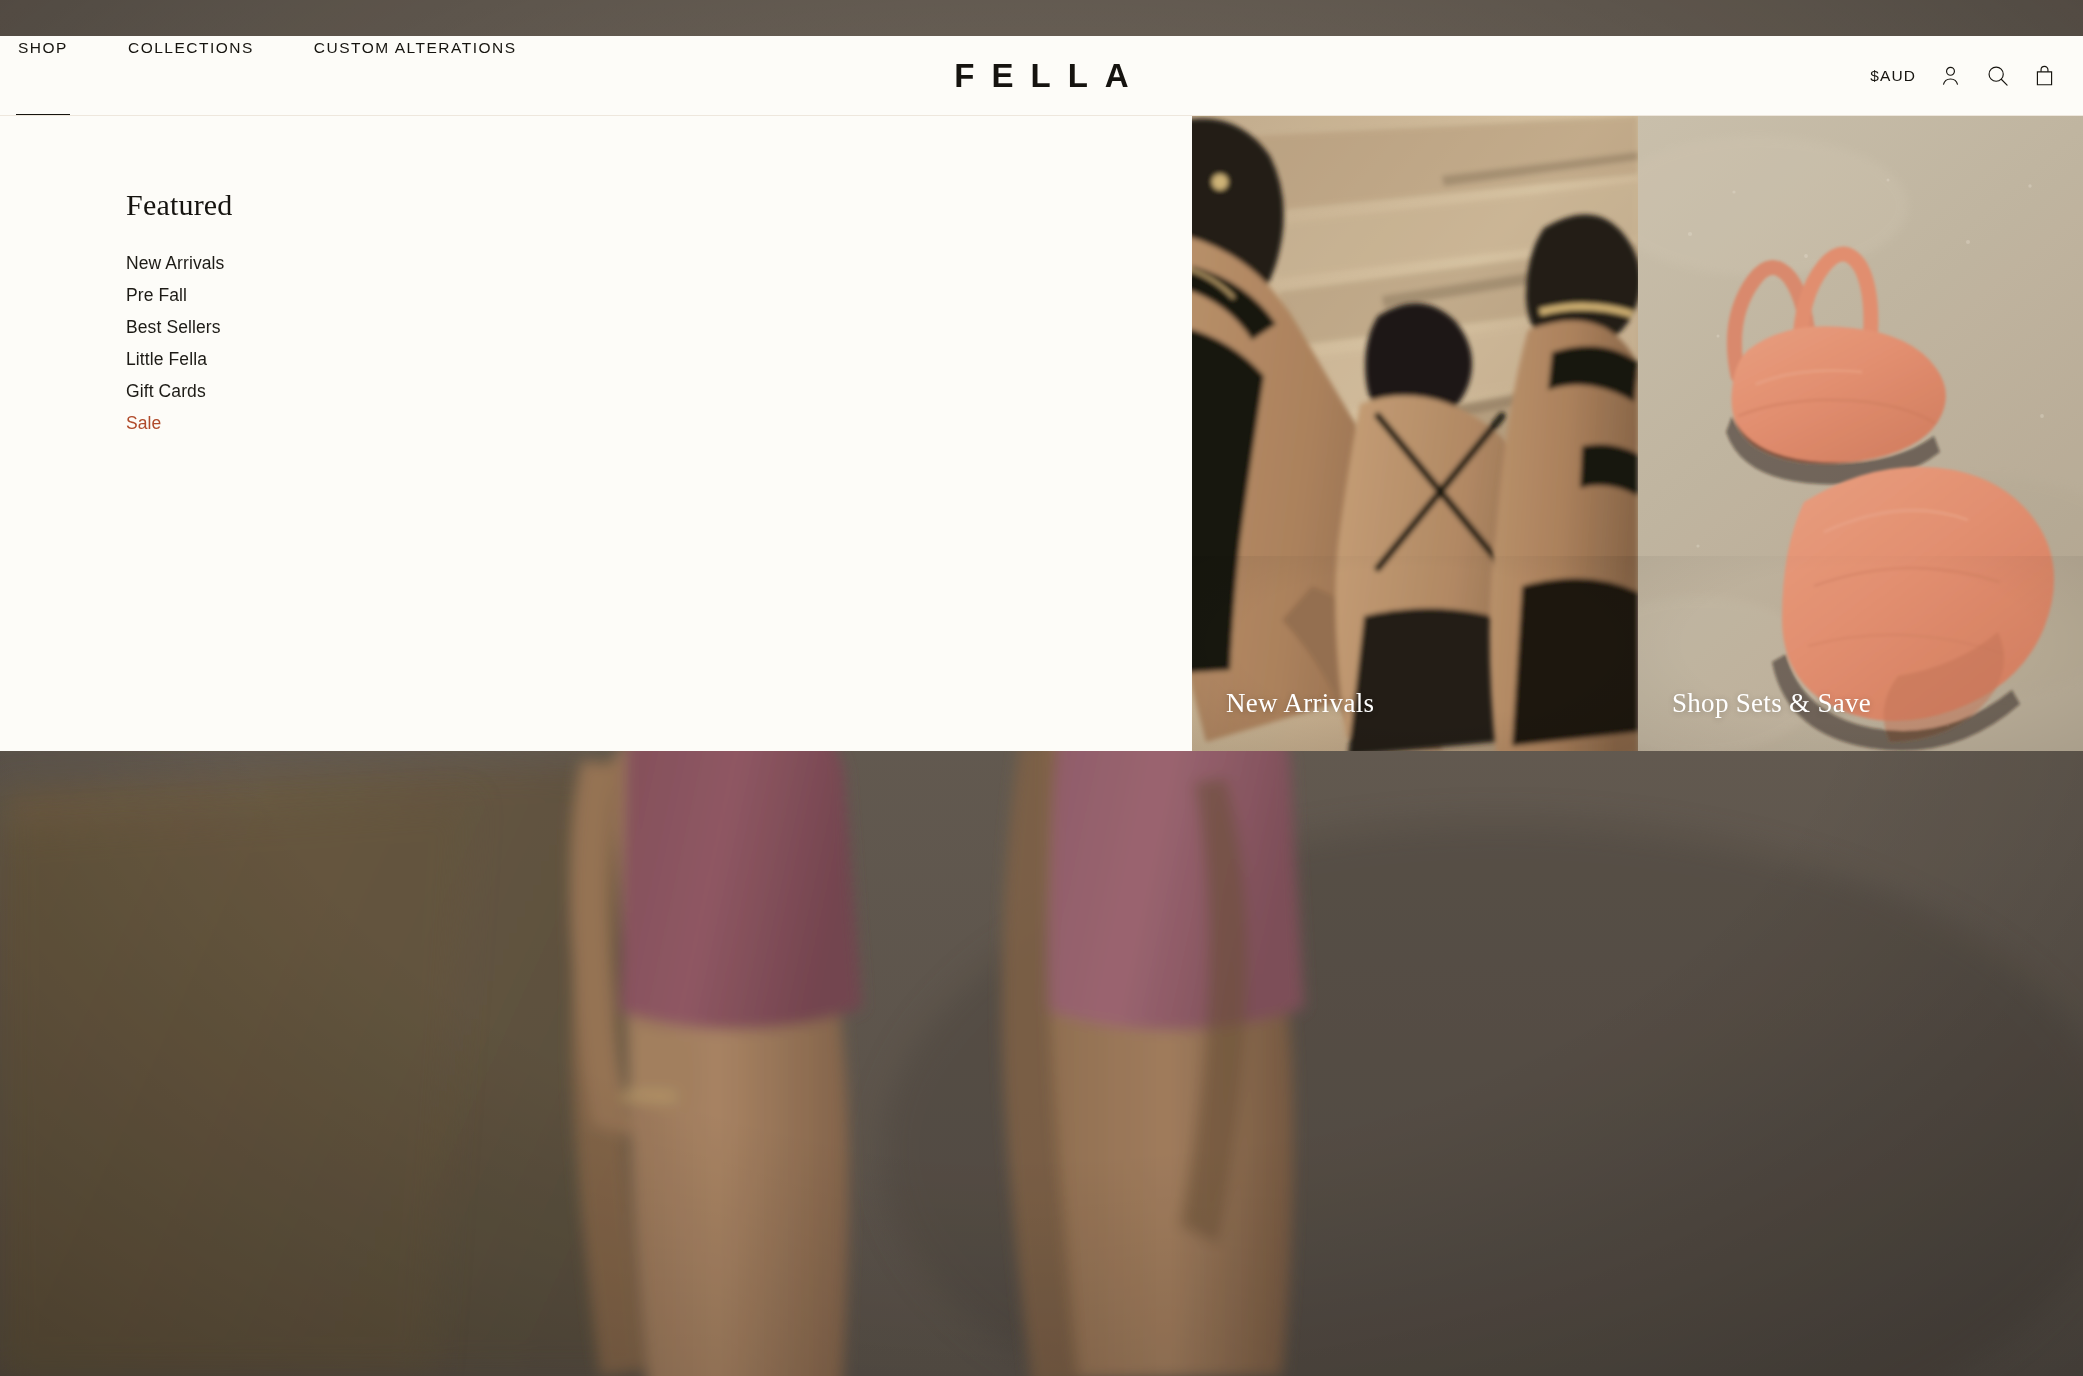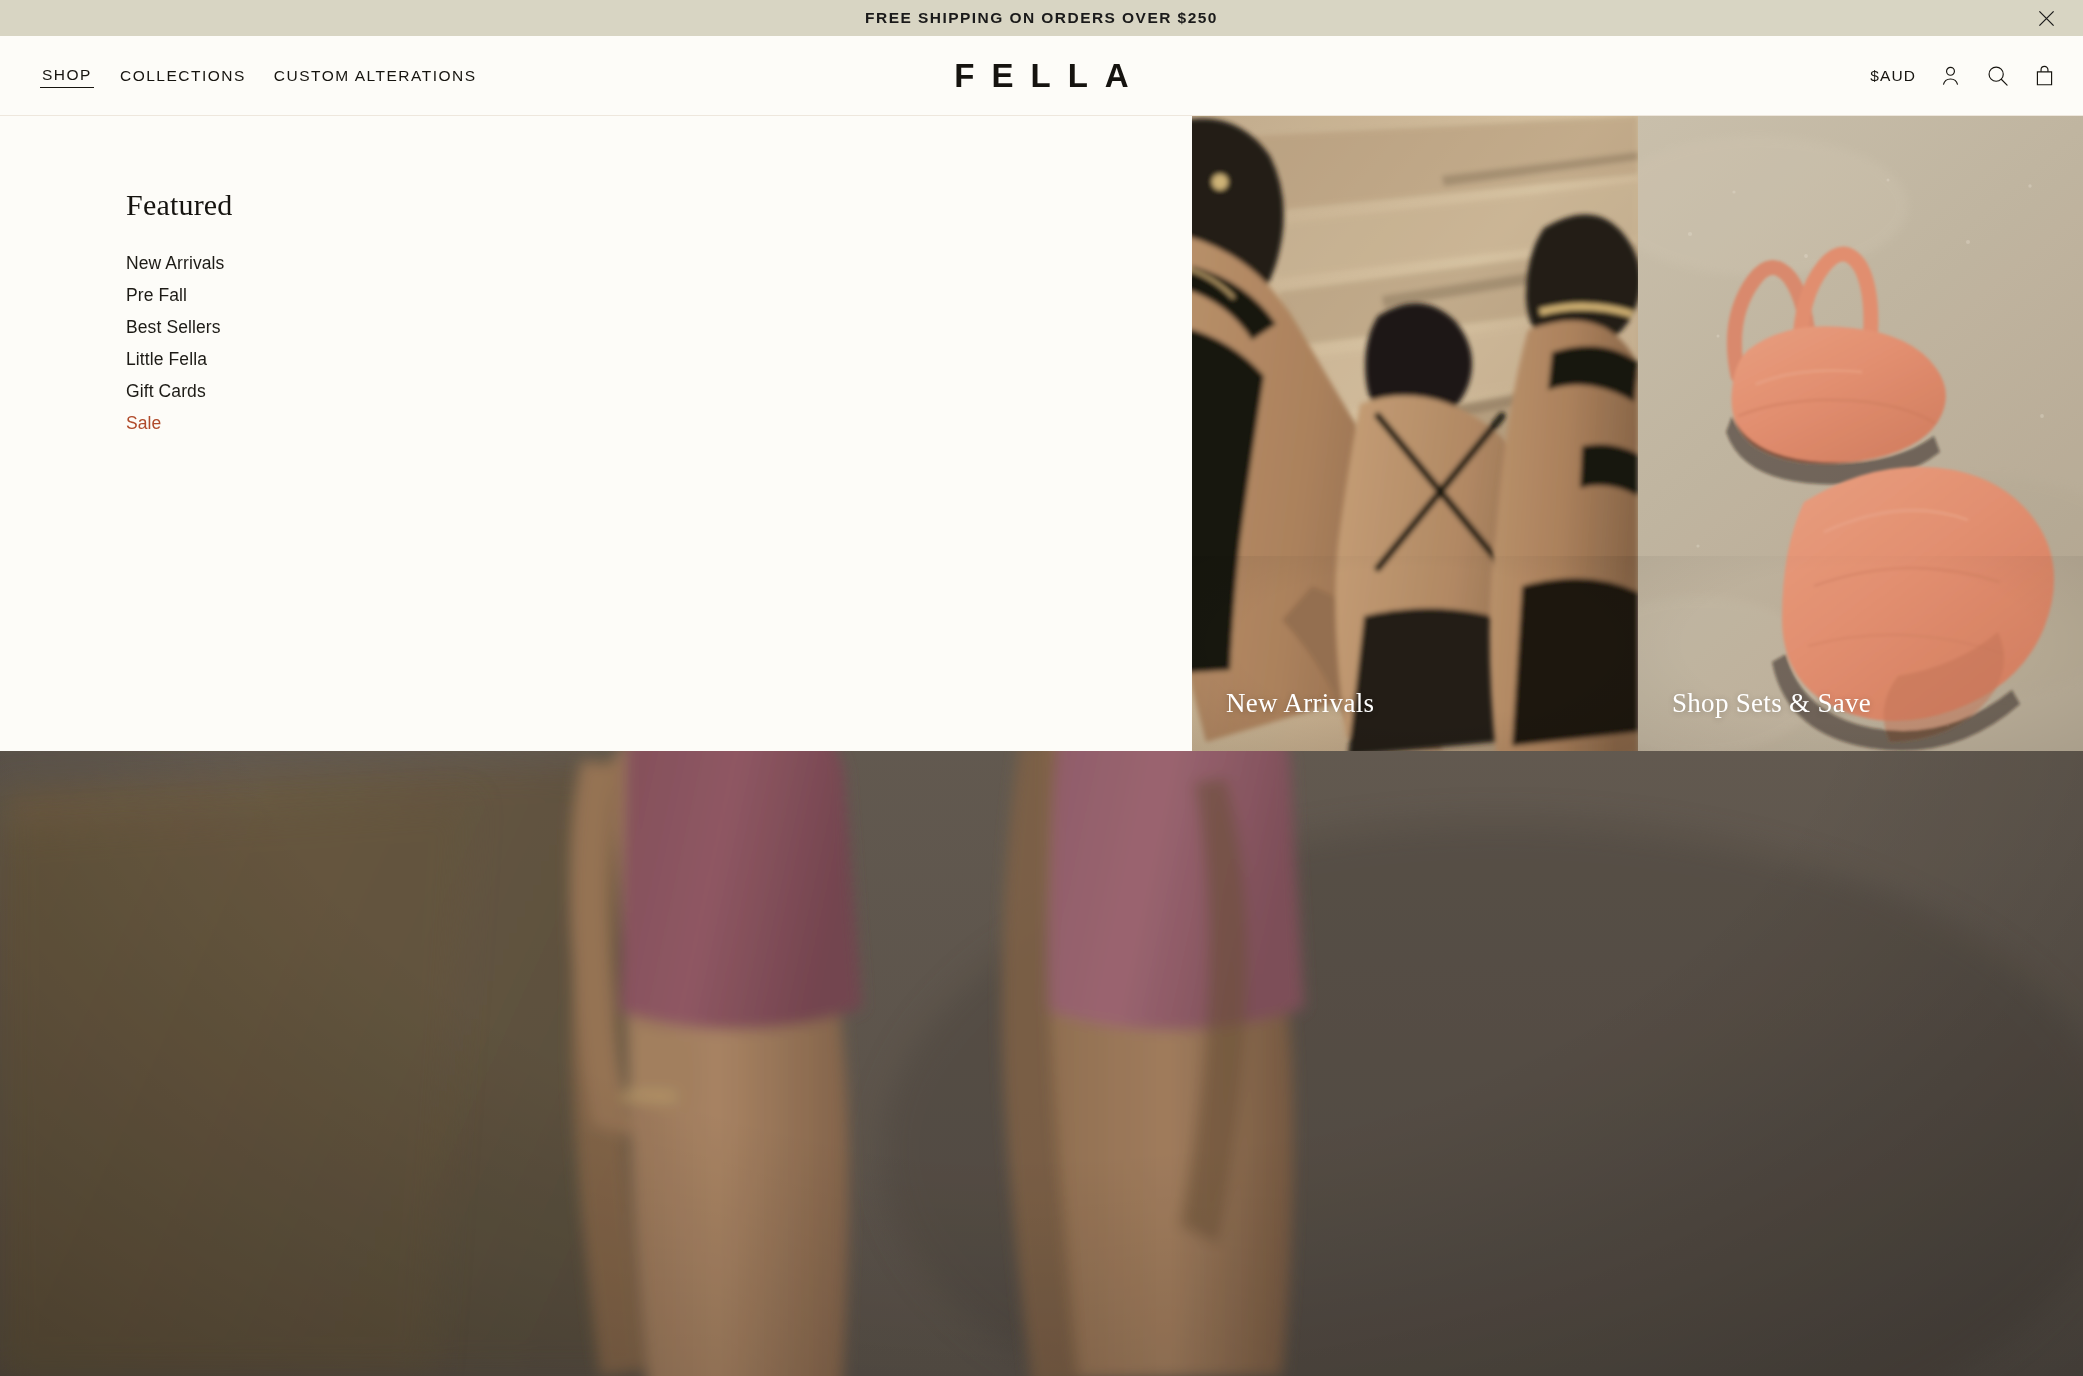--- a/index.html
+++ b/index.html
@@ -70,25 +70,24 @@
     position: absolute;
     left: 0; top: 36px;
     width: 2083px;
     height: 80px;
     background: #fdfcf8;
     border-bottom: 1px solid #eee7dd;
     z-index: 35;
   }
   .nav-left {
     position: absolute;
-    left: 40px; top: 0;
+    left: 16px; top: 0;
     height: 79px;
     display: flex;
-    align-items: center;
-    gap: 24px;
+    gap: 56px;
   }
   .nav-link {
     font-size: 15.5px;
     letter-spacing: 1.5px;
     text-transform: uppercase;
     color: #16140f;
     font-weight: 500;
     cursor: pointer;
     padding: 3px 2px;
     white-space: nowrap;
@@ -282,28 +281,20 @@
         <path d="M1056 728 q50 -66 124 -60 q90 8 110 90 l14 250 q-130 44 -258 2 z" fill="url(#suitB)"></path>
         <path d="M1058 744 q-14 130 -8 260 q8 132 30 380 l-48 4 q-30 -244 -30 -382 q0 -148 18 -262 z" fill="#8a674a" opacity="0.85"></path>
         <path d="M1226 778 q26 100 20 230 q-6 120 -28 236 l-38 -18 q24 -130 28 -232 q4 -112 -14 -212 z" fill="#6f5339" opacity="0.55"></path>
       </g>
 
       <rect x="0" y="0" width="2083" height="1376" fill="url(#vig)"></rect>
       <rect x="0" y="0" width="2083" height="1376" fill="#2a231c" opacity="0.1"></rect>
     </svg>
   </div>
 
-  <div class="announce">
-    <span class="announce-text">FREE SHIPPING ON ORDERS OVER $250</span>
-    <span class="announce-close">
-      <svg width="17" height="17" viewBox="0 0 17 17" aria-hidden="true">
-        <path d="M1.4 1.4 L15.6 15.6 M15.6 1.4 L1.4 15.6" stroke="#1a1a1a" stroke-width="1.25" fill="none"></path>
-      </svg>
-    </span>
-  </div>
 
   <header class="header">
 
     <nav class="nav-left">
       <span class="nav-link active">SHOP</span>
       <span class="nav-link">COLLECTIONS</span>
       <span class="nav-link">CUSTOM ALTERATIONS</span>
     </nav>
 
     <div class="brand">

